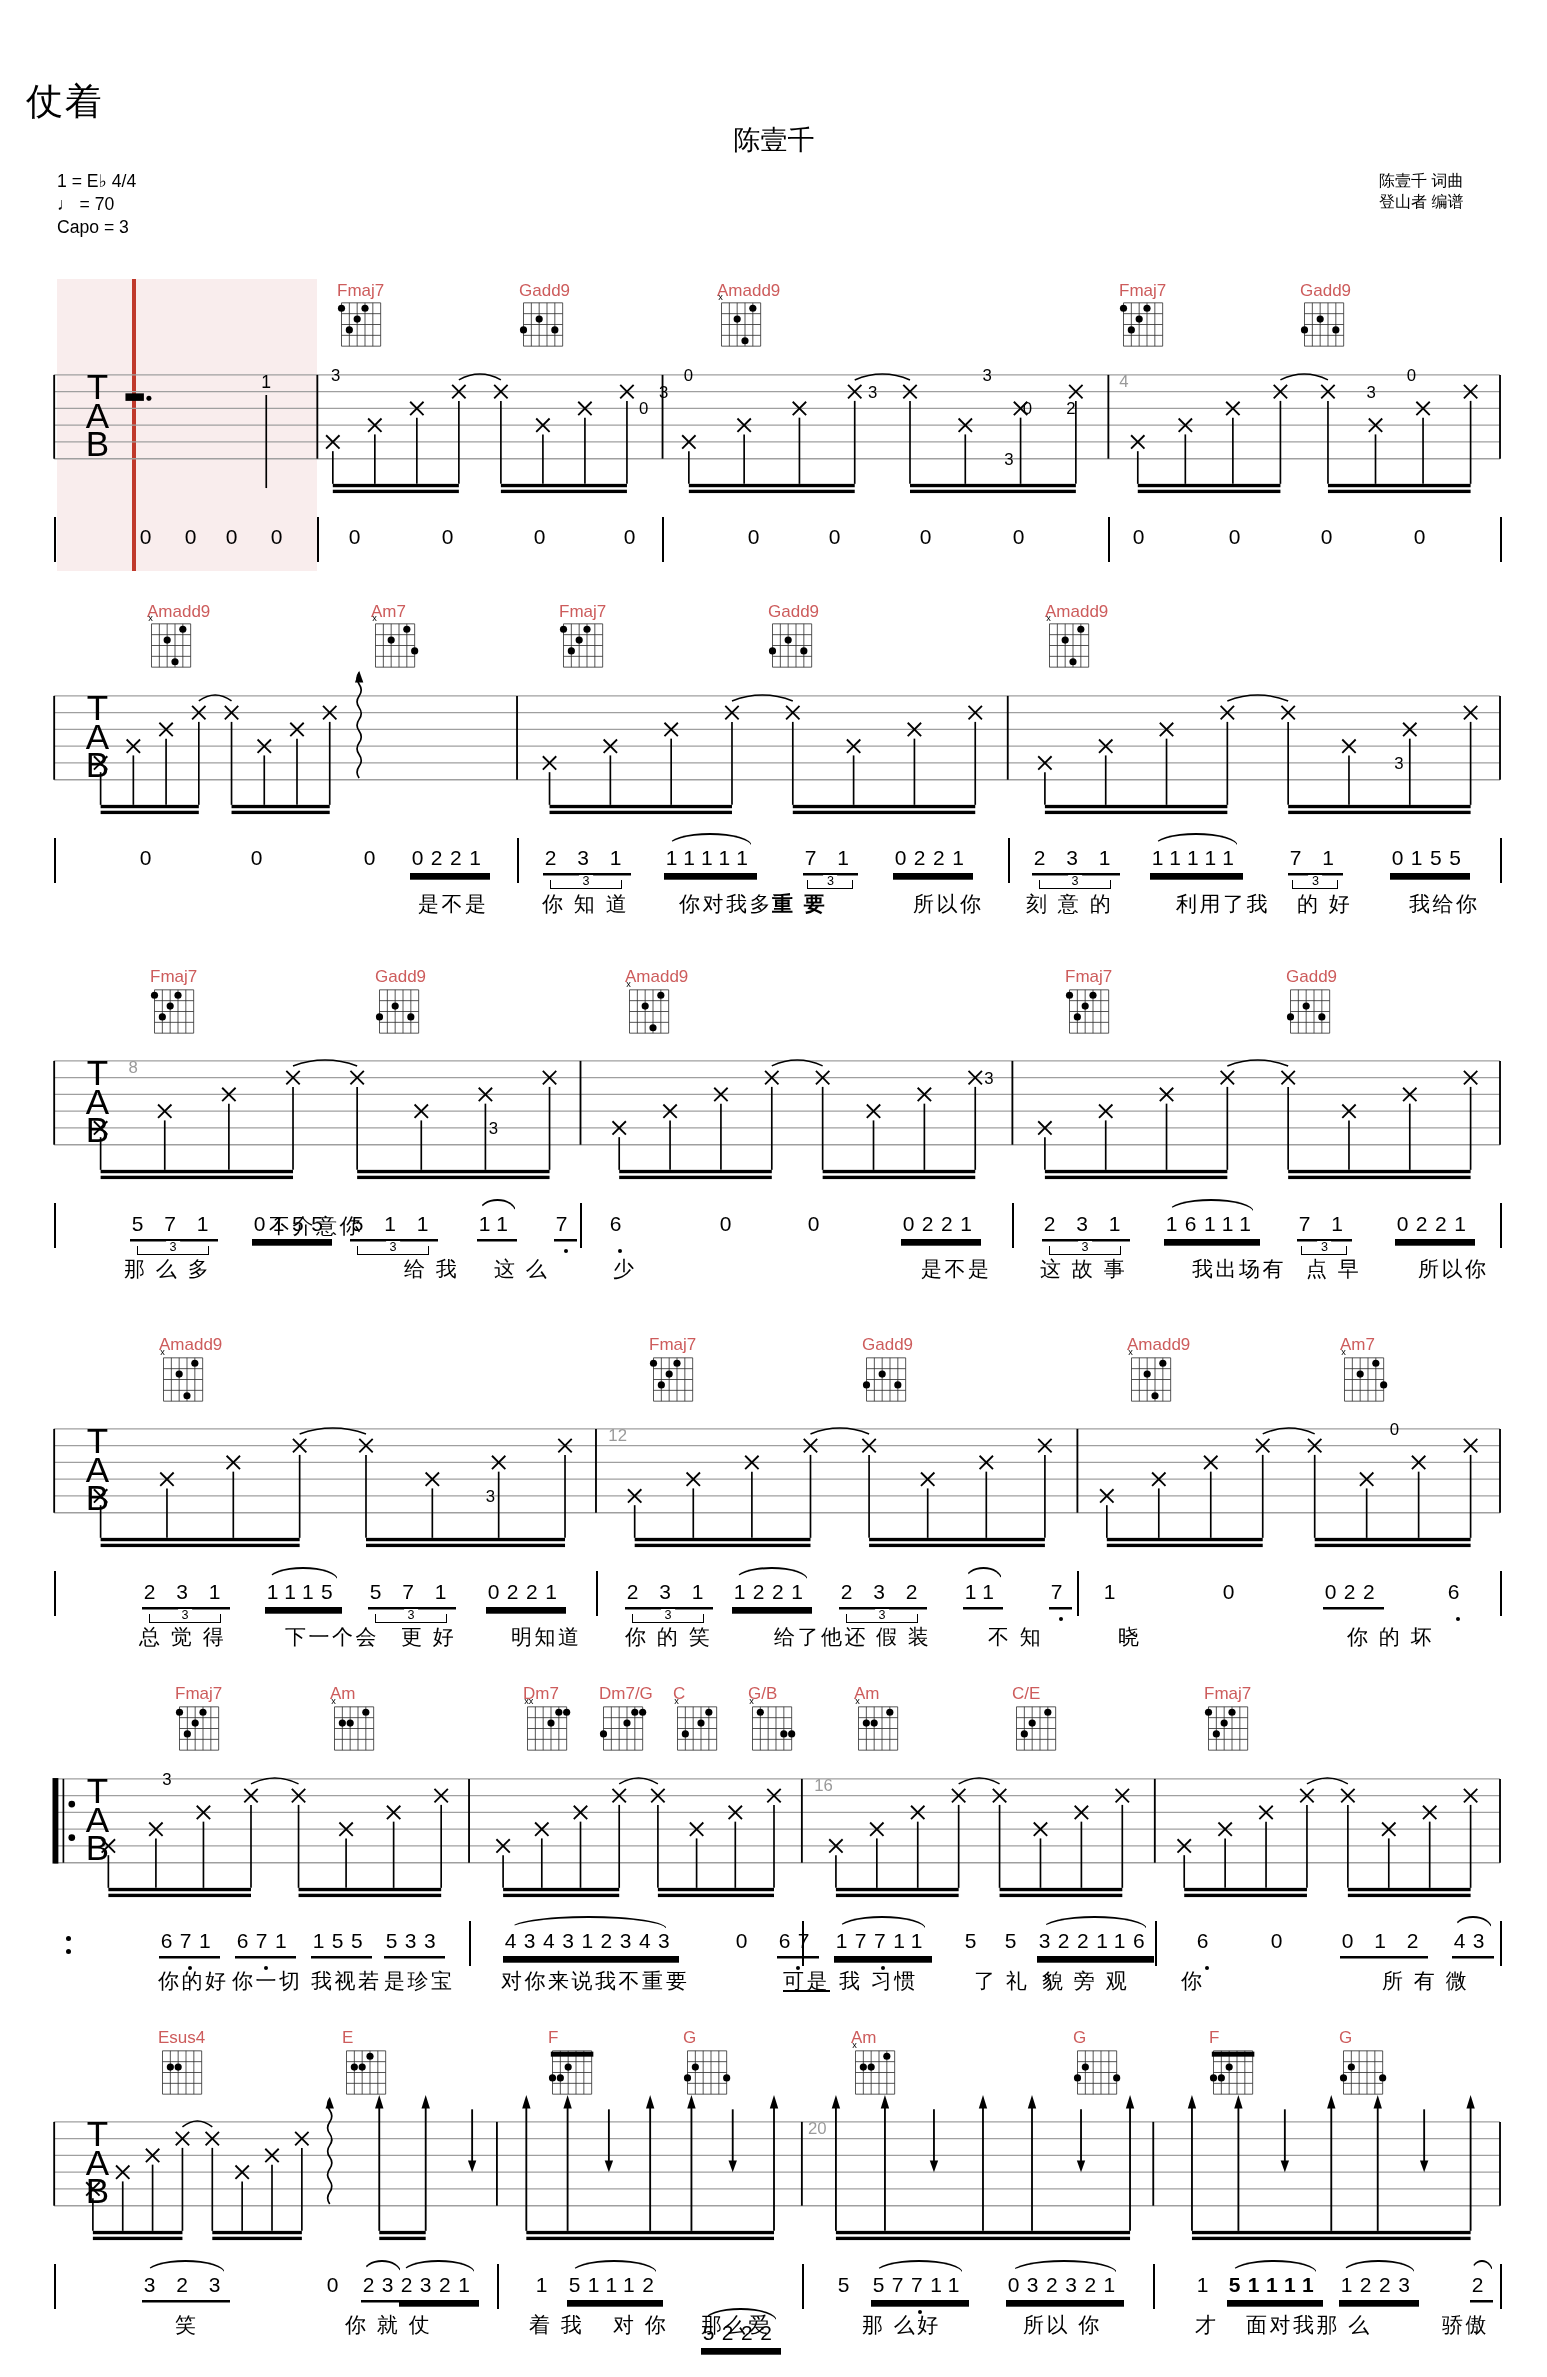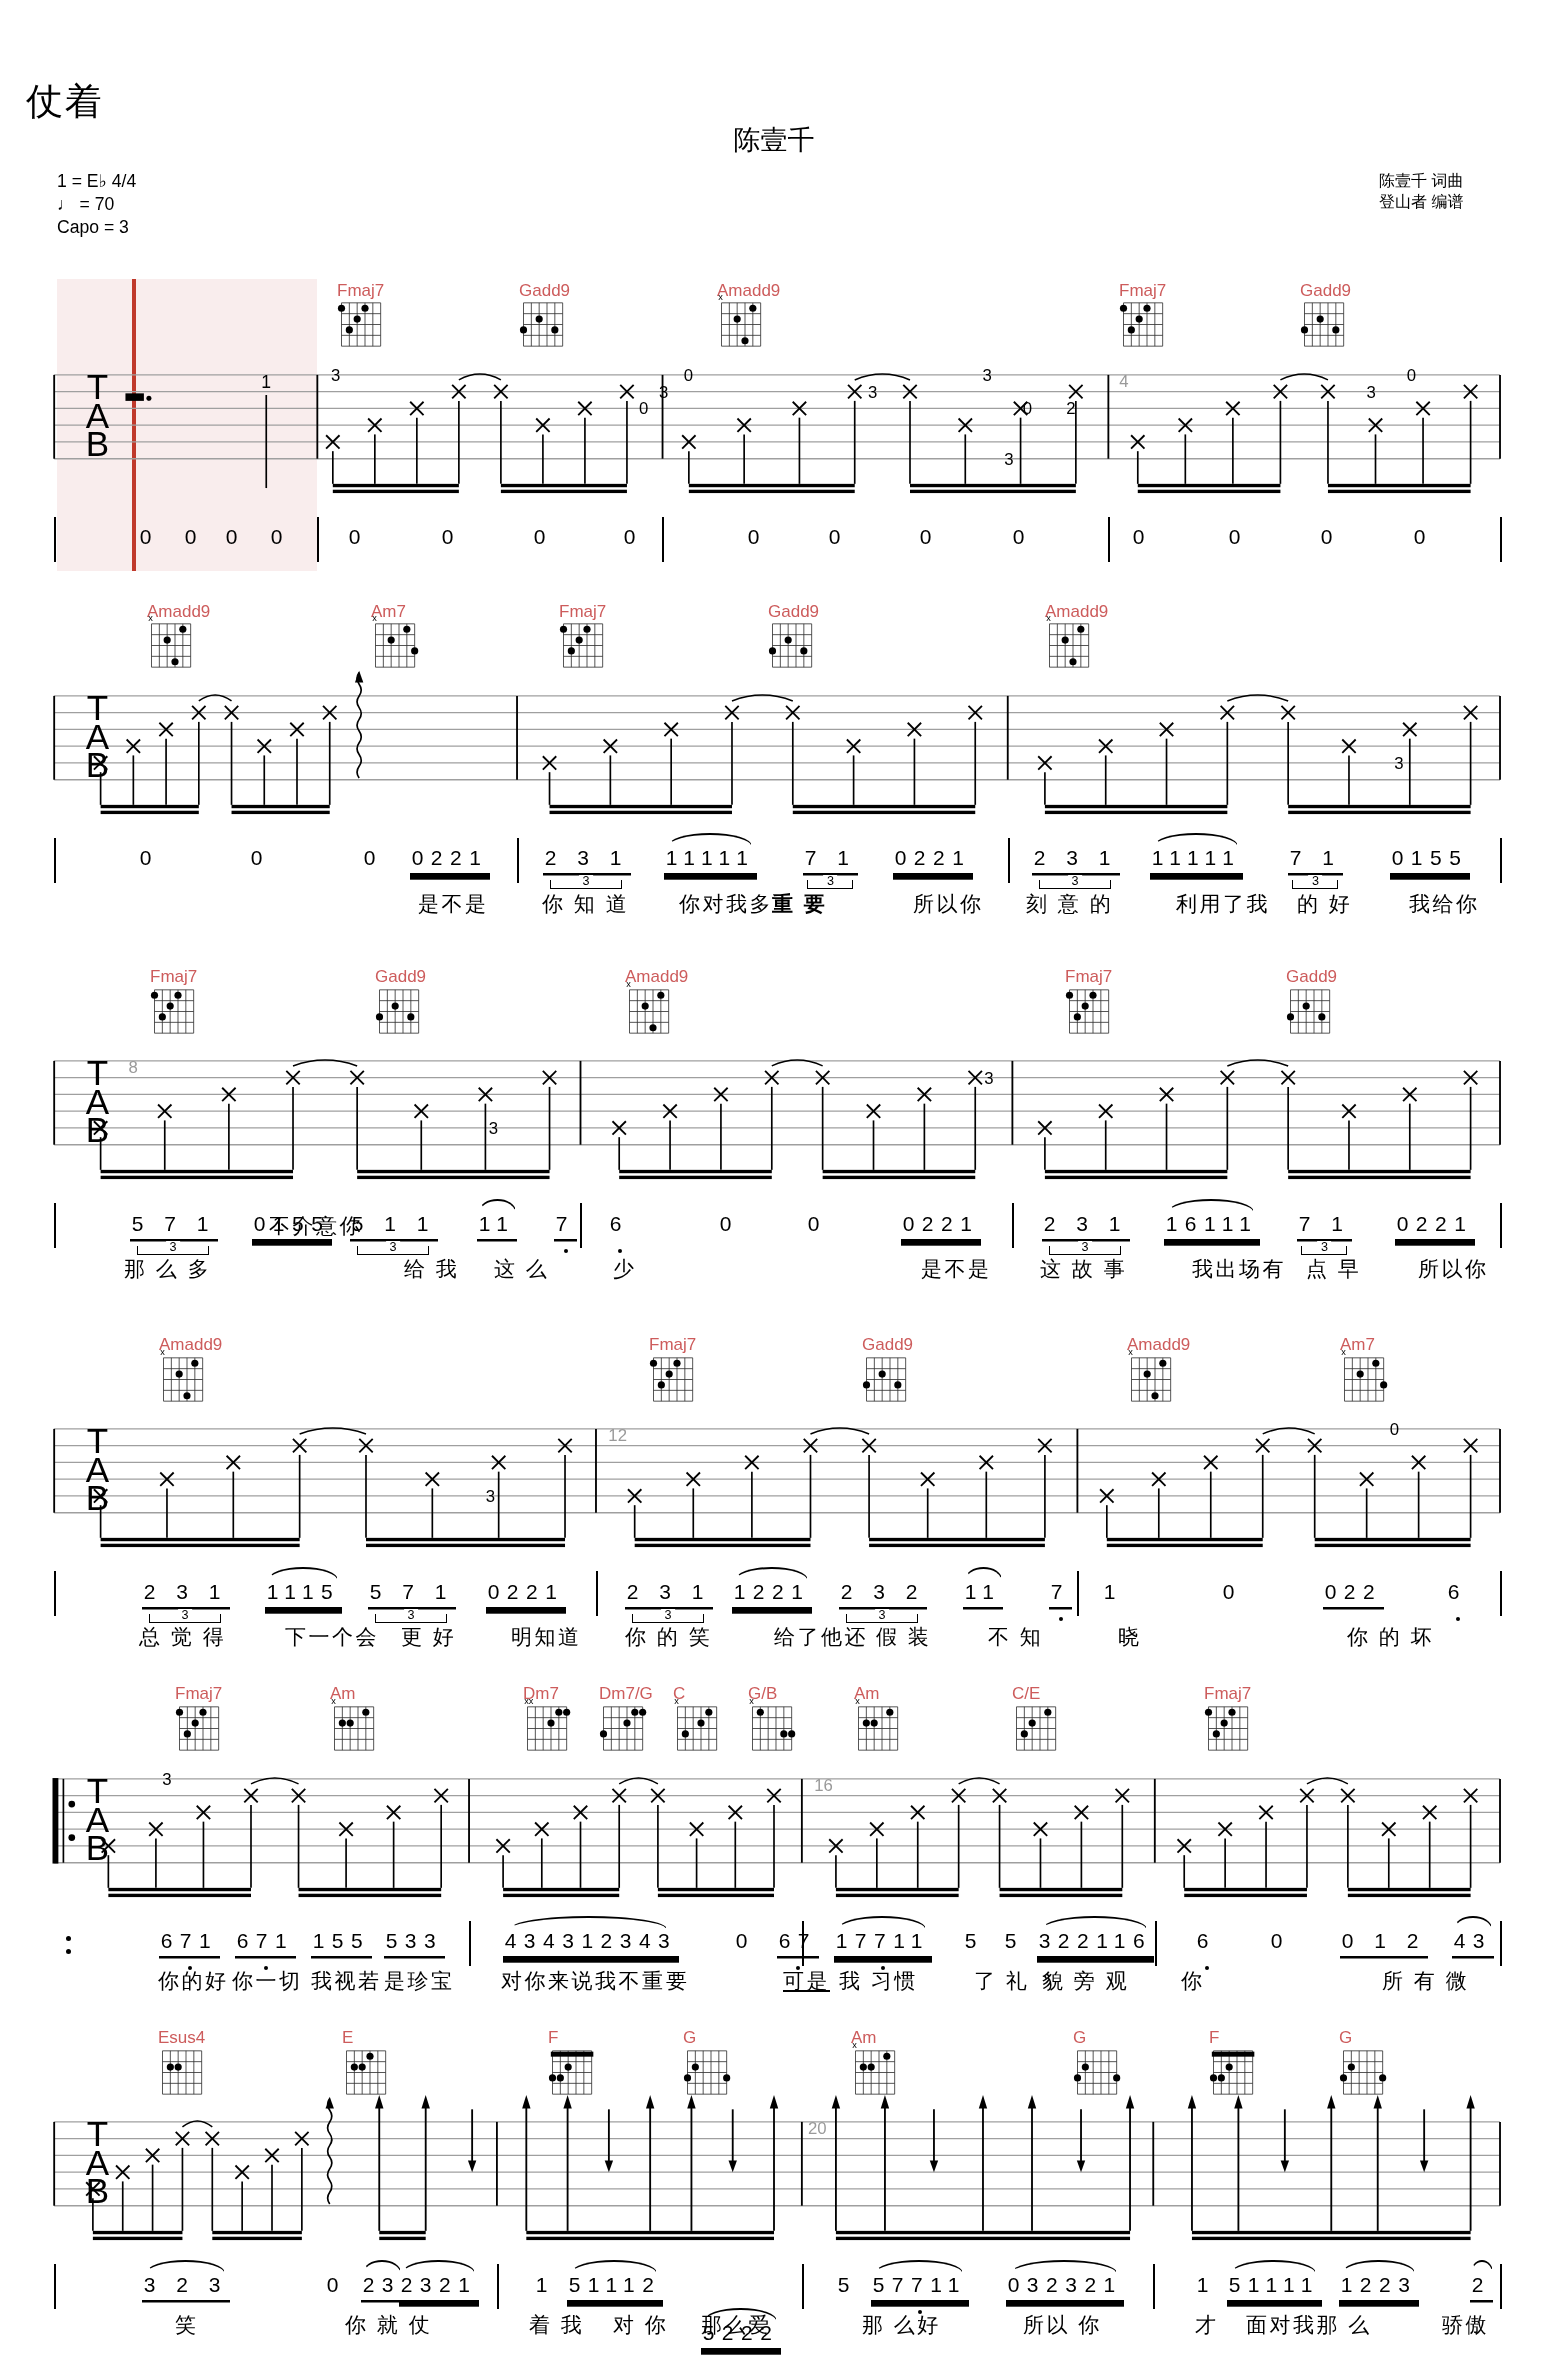--- a/index.html
+++ b/index.html
@@ -1524,21 +1524,21 @@
       <div class="abs num-group" style="left: 325px; top: 2273px;"><span class="num-text">0</span></div>
       <div class="abs num-group u1" style="left: 361px; top: 2273px;"><span class="num-text">23</span><div class="garc"></div></div>
       <div class="abs num-group u2" style="left: 399px; top: 2273px;"><span class="num-text">2321</span><div class="garc"></div></div>
       <div class="abs num-group" style="left: 534px; top: 2273px;"><span class="num-text">1</span></div>
       <div class="abs num-group u2" style="left: 567px; top: 2273px;"><span class="num-text">51112</span><div class="garc"></div></div>
       <div class="abs num-group u2" style="left: 701px; top: 2273px; margin-top: 48px;"><span class="num-text">5222</span><div class="garc"></div></div>
       <div class="abs num-group" style="left: 836px; top: 2273px;"><span class="num-text">5</span></div>
       <div class="abs num-group u2" style="left: 871px; top: 2273px;"><span class="num-text">57711</span><div class="garc"></div><div class="odot" style="top: 37px;"></div></div>
       <div class="abs num-group u2" style="left: 1006px; top: 2273px;"><span class="num-text">032321</span><div class="garc"></div></div>
       <div class="abs num-group" style="left: 1195px; top: 2273px;"><span class="num-text">1</span></div>
-      <div class="abs num-group u2" style="left: 1227px; top: 2273px;"><span class="num-text">51111</span><div class="garc"></div></div>
+      <div class="abs num-group u2" style="left: 1227px; top: 2273px; font-weight: bold;"><span class="num-text">51111</span><div class="garc"></div></div>
       <div class="abs num-group u2" style="left: 1339px; top: 2273px;"><span class="num-text">1223</span><div class="garc"></div></div>
       <div class="abs num-group u1" style="left: 1470px; top: 2273px;"><span class="num-text">2</span><div class="garc"></div></div>
       <div class="lyric-text" style="left: 175px; top: 2311px;">笑</div>
       <div class="lyric-text" style="left: 345px; top: 2311px;">你 就 仗</div>
       <div class="lyric-text" style="left: 529px; top: 2311px;">着 我</div>
       <div class="lyric-text" style="left: 613px; top: 2311px;">对 你</div>
       <div class="lyric-text" style="left: 701px; top: 2311px;">那么爱</div>
       <div class="lyric-text" style="left: 862px; top: 2311px;">那 么好</div>
       <div class="lyric-text" style="left: 1023px; top: 2311px;">所以 你</div>
       <div class="lyric-text" style="left: 1195px; top: 2311px;">才</div>

